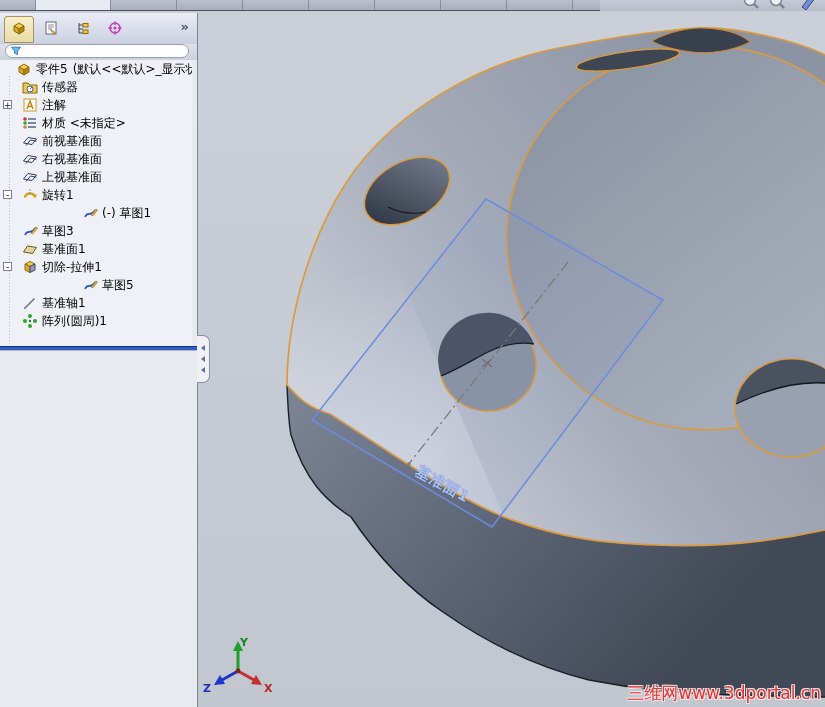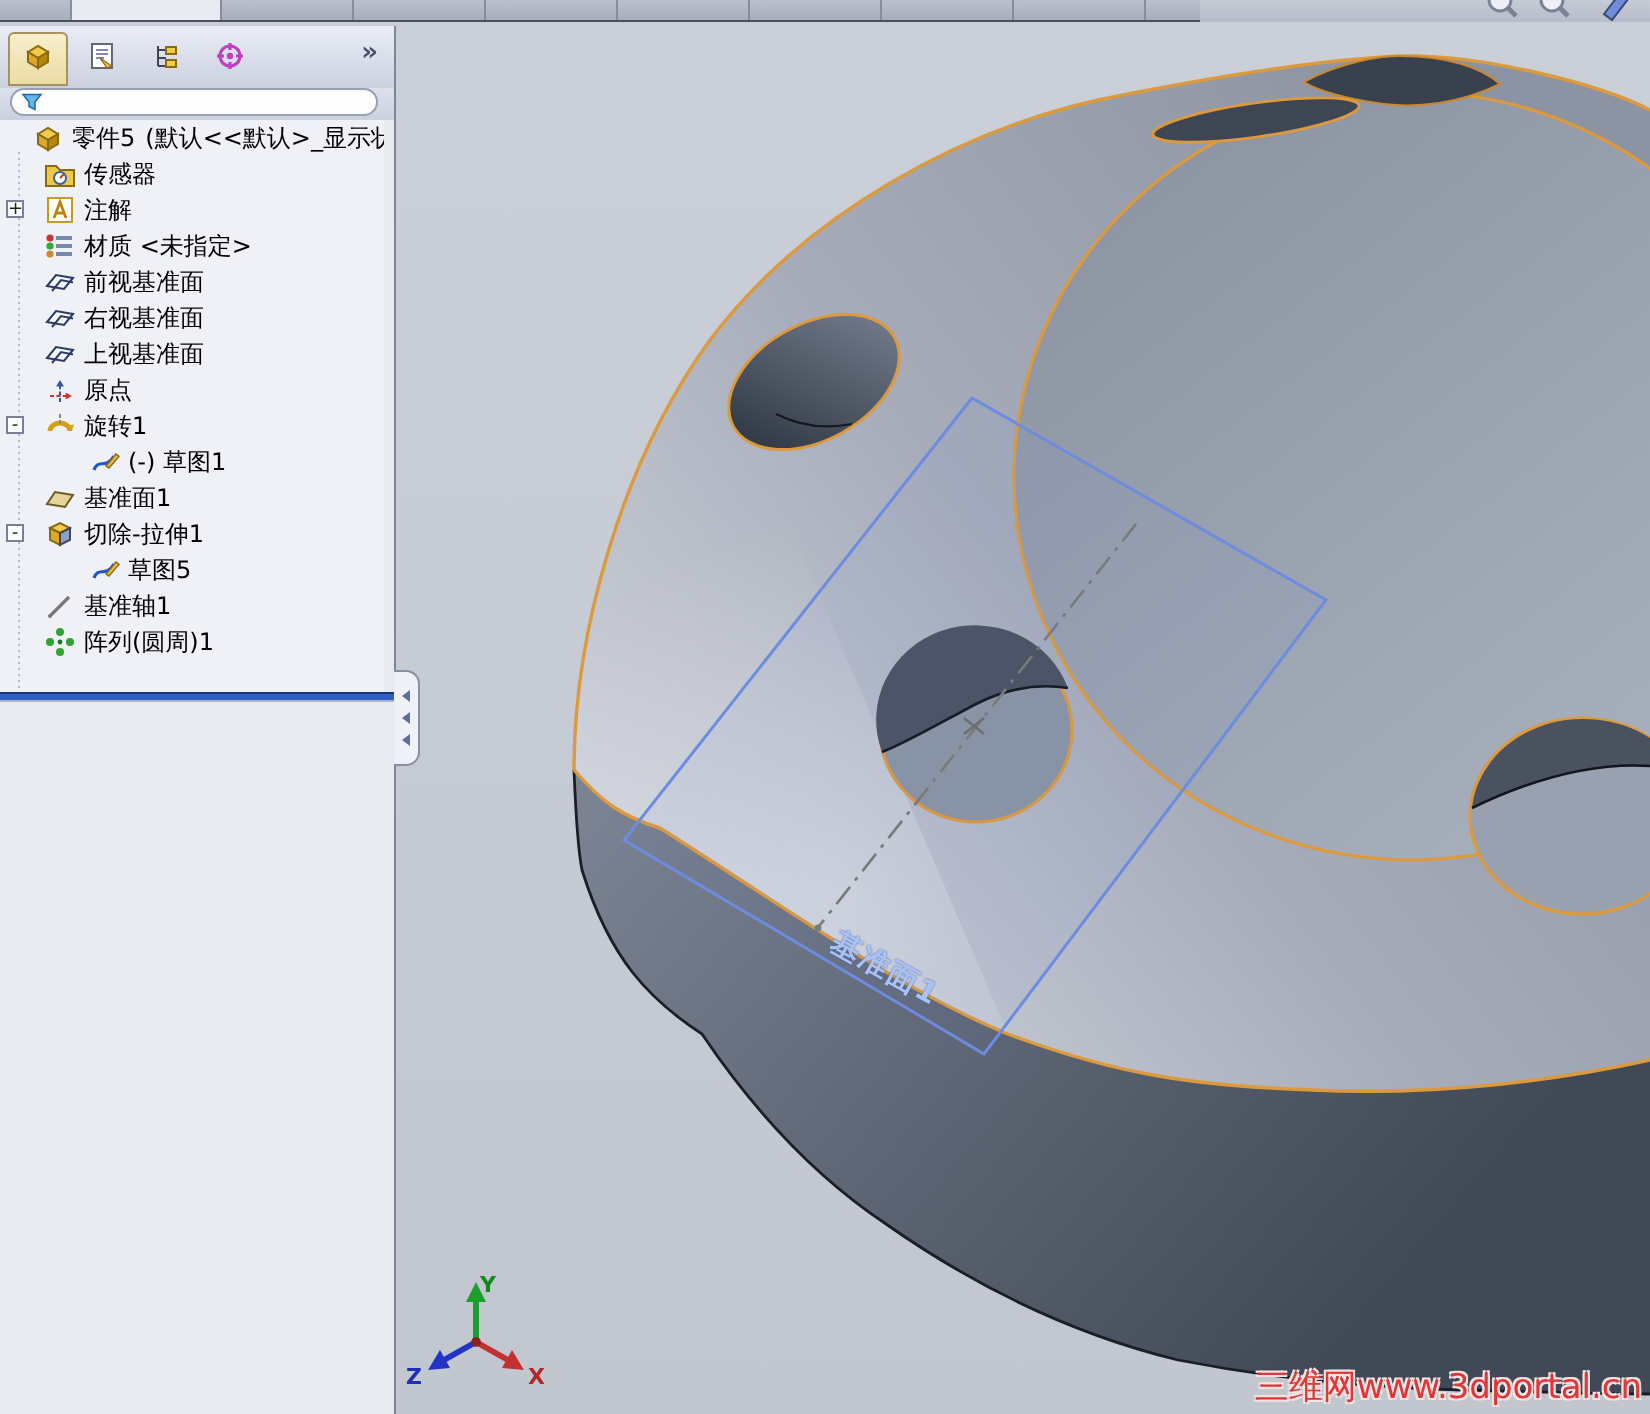--- a/index.html
+++ b/index.html
@@ -32,21 +32,21 @@
     border-radius:8px;background:#FDFDFE;display:flex;align-items:center;padding-left:4px;box-sizing:border-box;}
   .filter-pill input{border:none;outline:none;background:transparent;font-size:10px;width:150px;height:11px;padding:0;margin-left:3px;}
 
   .tree{position:absolute;left:0;top:47px;width:192px;height:286px;background:#EFF1F6;overflow:hidden;}
   .tree:before{content:"";position:absolute;left:9px;top:16px;width:1px;height:306px;
     background:repeating-linear-gradient(to bottom,#B6BAC6 0 1px,transparent 1px 3px);}
   .row{position:relative;height:18px;display:flex;align-items:center;font-size:12px;color:#000;white-space:nowrap;}
   .row .ic{width:16px;height:16px;flex:0 0 16px;margin-right:4px;}
   .row.root{padding-left:16px;}
   .row.l1{padding-left:22px;align-items:center;}
-  .row.l2{padding-left:44px;}
+  .row.l2{padding-left:58px;margin-left:24px;}
   .exp{position:absolute;left:3px;top:4px;width:9px;height:9px;background:#fff;border:1px solid #7A8096;
     font-size:9px;line-height:8px;text-align:center;color:#222;box-sizing:border-box;}
   .suffix{margin-left:5px;}
   .rollback{position:absolute;left:0;top:333px;width:197px;height:3px;background:#2E5FC4;border-top:1px solid #16337E;}
   .panel-lower{position:absolute;left:0;top:337px;width:197px;height:357px;background:#E8EAF0;
     border-top:1px solid #AEB4C2;}
 
   .collapse-handle{position:absolute;left:197px;top:335px;width:12px;height:46px;background:#EFF1F6;
     border:1px solid #8A90A4;border-left:none;border-radius:0 7px 7px 0;z-index:6;
     display:flex;flex-direction:column;align-items:center;justify-content:center;gap:5px;}
@@ -314,31 +314,20 @@
     <div class="row l1">
       <span class="ic">
         <svg width="16" height="16" viewBox="0 0 16 16">
             <path d="M1.5 10 L6 4.5 L14.5 6 L10 11.5 Z" fill="#F2F7FC" stroke="#2B3A66"></path>
             <path d="M4 12.5 L8.5 7 L14.5 8.2" fill="none" stroke="#2B3A66"></path>
           </svg>
       </span>
       <span>上视基准面</span>
     </div>
 
-    <div class="row l1">
-      <span class="ic">
-        <svg width="16" height="16" viewBox="0 0 16 16">
-            <path d="M8 14 V4" stroke="#3355AA" stroke-dasharray="2 1.2" fill="none"></path>
-            <path d="M8 3 l-2 3.2 h4 Z" fill="#3355AA"></path>
-            <path d="M3 11 h8" stroke="#CC3333" stroke-dasharray="2 1.2" fill="none"></path>
-            <path d="M14 11 l-3.2 -1.7 v3.4 Z" fill="#CC3333"></path>
-          </svg>
-      </span>
-      <span>原点</span>
-    </div>
 
     <div class="row l1">
       <span class="exp">-</span>
       <span class="ic">
         <svg width="16" height="16" viewBox="0 0 16 16">
             <path d="M3 10.5 a5 4 0 1 1 10 0" fill="none" stroke="#D4A017" stroke-width="2.5"></path>
             <path d="M13.8 10.5 l1.2 -3.2 l-3.2 .6 Z" fill="#D4A017"></path>
             <path d="M8 2 v5" stroke="#888" stroke-dasharray="2 1" fill="none"></path>
           </svg>
       </span>
@@ -348,20 +337,29 @@
     <div class="row l2">
       <span class="ic">
         <svg width="16" height="16" viewBox="0 0 16 16">
             <path d="M3 12 C5 6 9 12 13 5" fill="none" stroke="#2255CC" stroke-width="1.6"></path>
             <path d="M9 10 L14 4 l1.5 1.2 L10.5 11 Z" fill="#E8B84A" stroke="#8A6A10" stroke-width=".7"></path>
           </svg>
       </span>
       <span>(-) 草图1</span>
     </div>
 
+    <div class="row l1">
+      <span class="ic">
+        <svg width="16" height="16" viewBox="0 0 16 16">
+            <path d="M3 12 C5 6 9 12 13 5" fill="none" stroke="#2255CC" stroke-width="1.6"></path>
+            <path d="M9 10 L14 4 l1.5 1.2 L10.5 11 Z" fill="#E8B84A" stroke="#8A6A10" stroke-width=".7"></path>
+          </svg>
+      </span>
+      <span>草图3</span>
+    </div>
 
     <div class="row l1">
       <span class="ic">
         <svg width="16" height="16" viewBox="0 0 16 16">
             <path d="M1.5 11 L5.5 5 L14.5 6.5 L10.5 12.5 Z" fill="#E3D49A" stroke="#6A5A20"></path>
           </svg>
       </span>
       <span>基准面1</span>
     </div>
 

